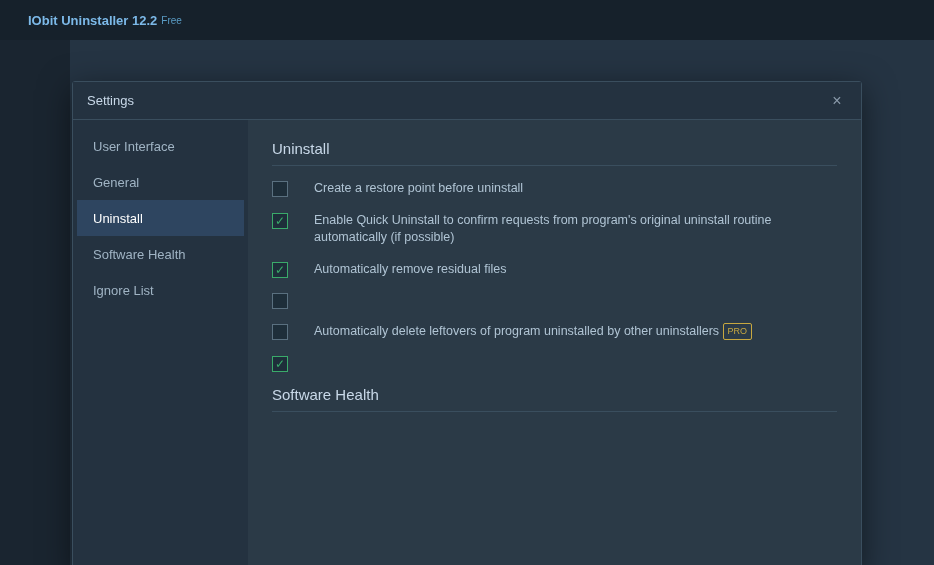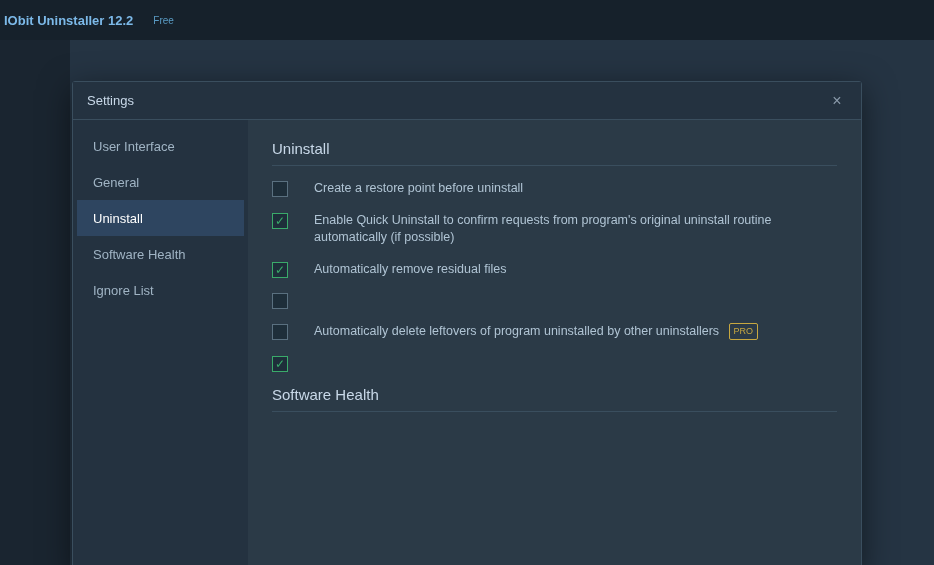--- a/index.html
+++ b/index.html
@@ -19,33 +19,33 @@
       width: 934px;
       height: 565px;
       background: #1e2a35;
     }
 
     .app-titlebar {
       height: 40px;
       background: #16212b;
       display: flex;
       align-items: center;
-      padding: 0 4px;
+      padding: 0 28px;
     }
 
     .app-title-text {
       color: #7cb9e8;
       font-size: 13px;
       font-weight: 600;
     }
 
     .app-title-free {
       color: #5a9cc5;
       font-size: 10px;
-      margin-left: 20px;
+      margin-left: 4px;
     }
 
     .app-sidebar {
       position: absolute;
       top: 40px; left: 0;
       width: 70px;
       height: 525px;
       background: #1a2530;
     }
 
@@ -185,21 +185,20 @@
     }
 
     .pro-badge {
       display: inline-block;
       background: transparent;
       border: 1px solid #c8a840;
       color: #c8a840;
       font-size: 9px;
       padding: 1px 4px;
       border-radius: 2px;
-      margin-left: 6px;
       vertical-align: middle;
     }
 
     .section2-title {
       color: #c8d8e8;
       font-size: 15px;
       font-weight: 500;
       margin-top: 10px;
       margin-bottom: 14px;
       padding-bottom: 8px;

